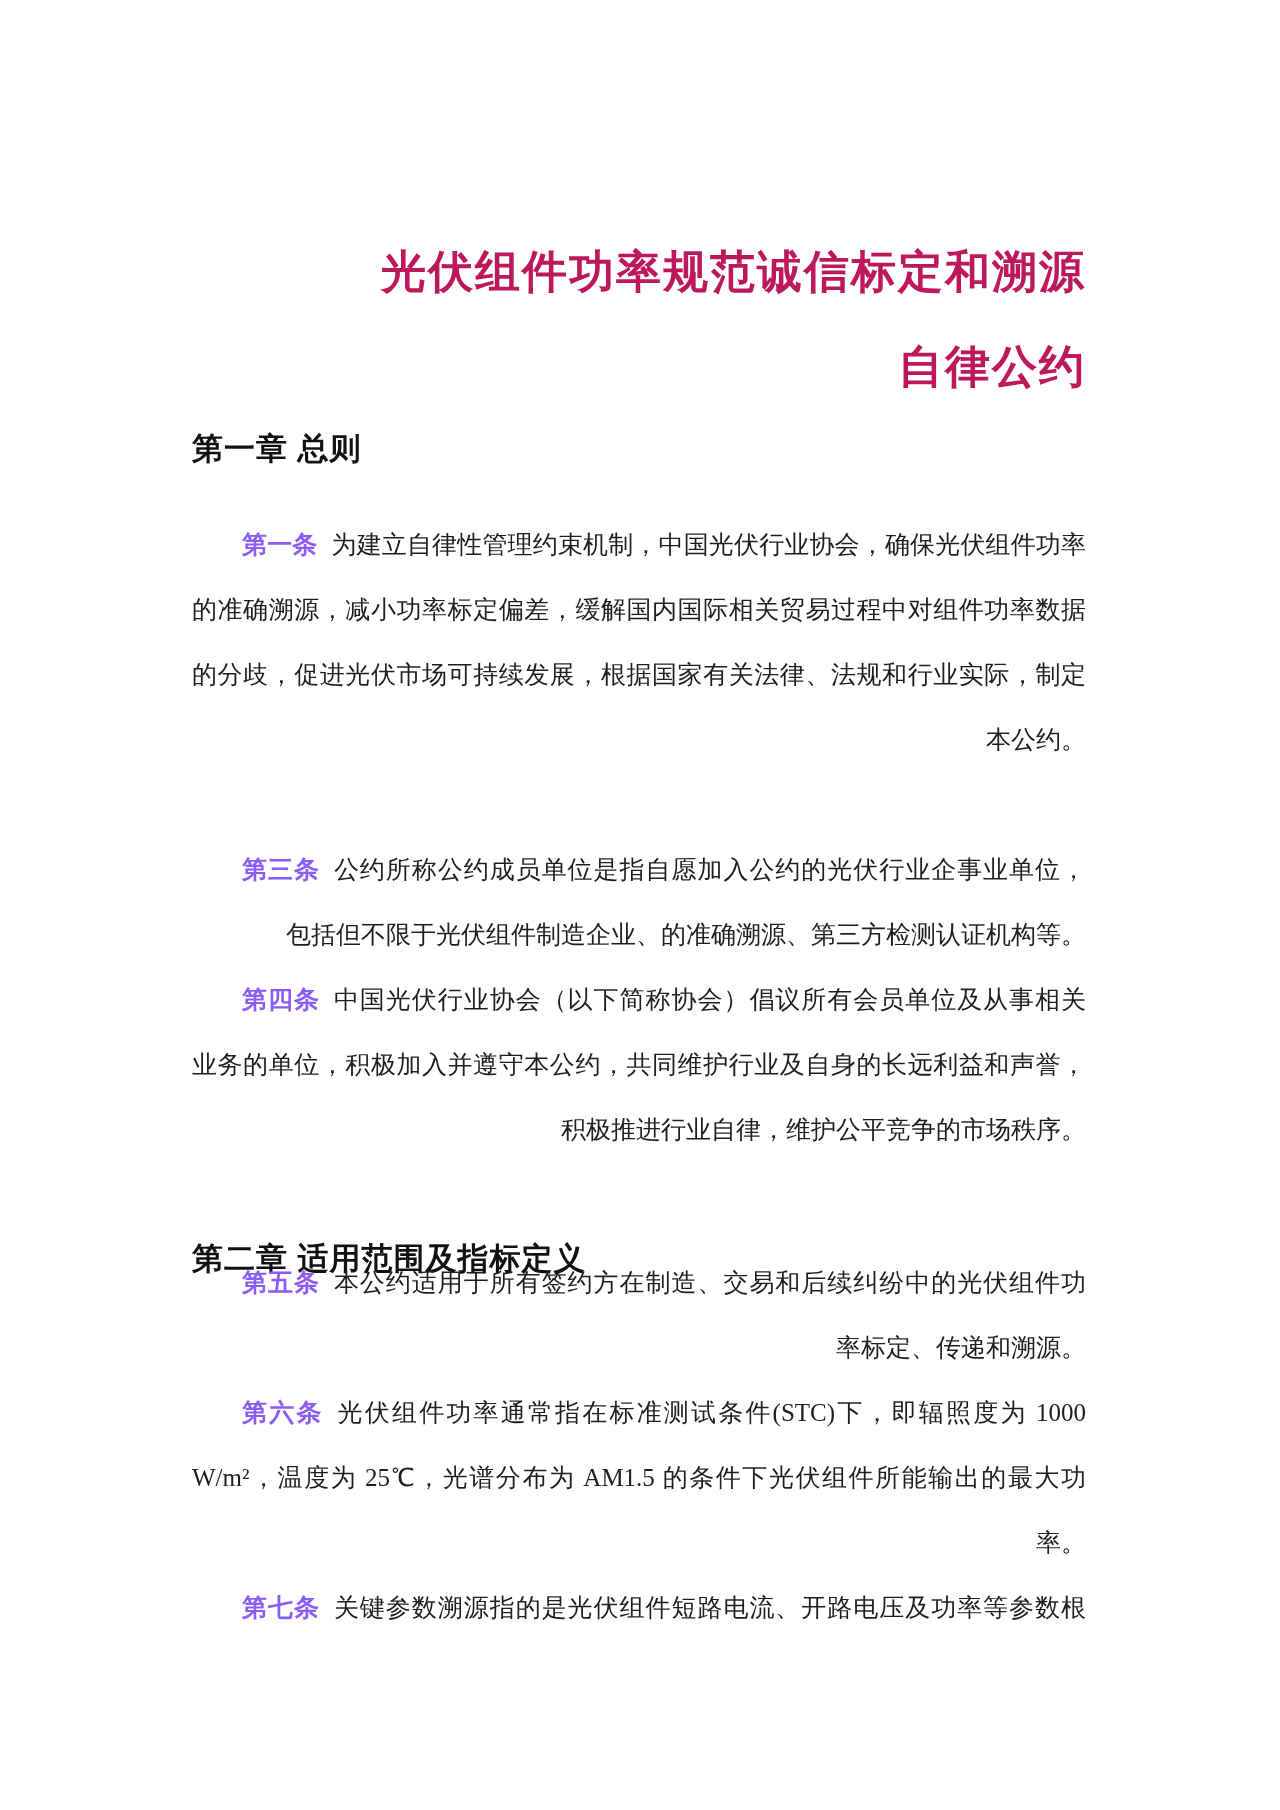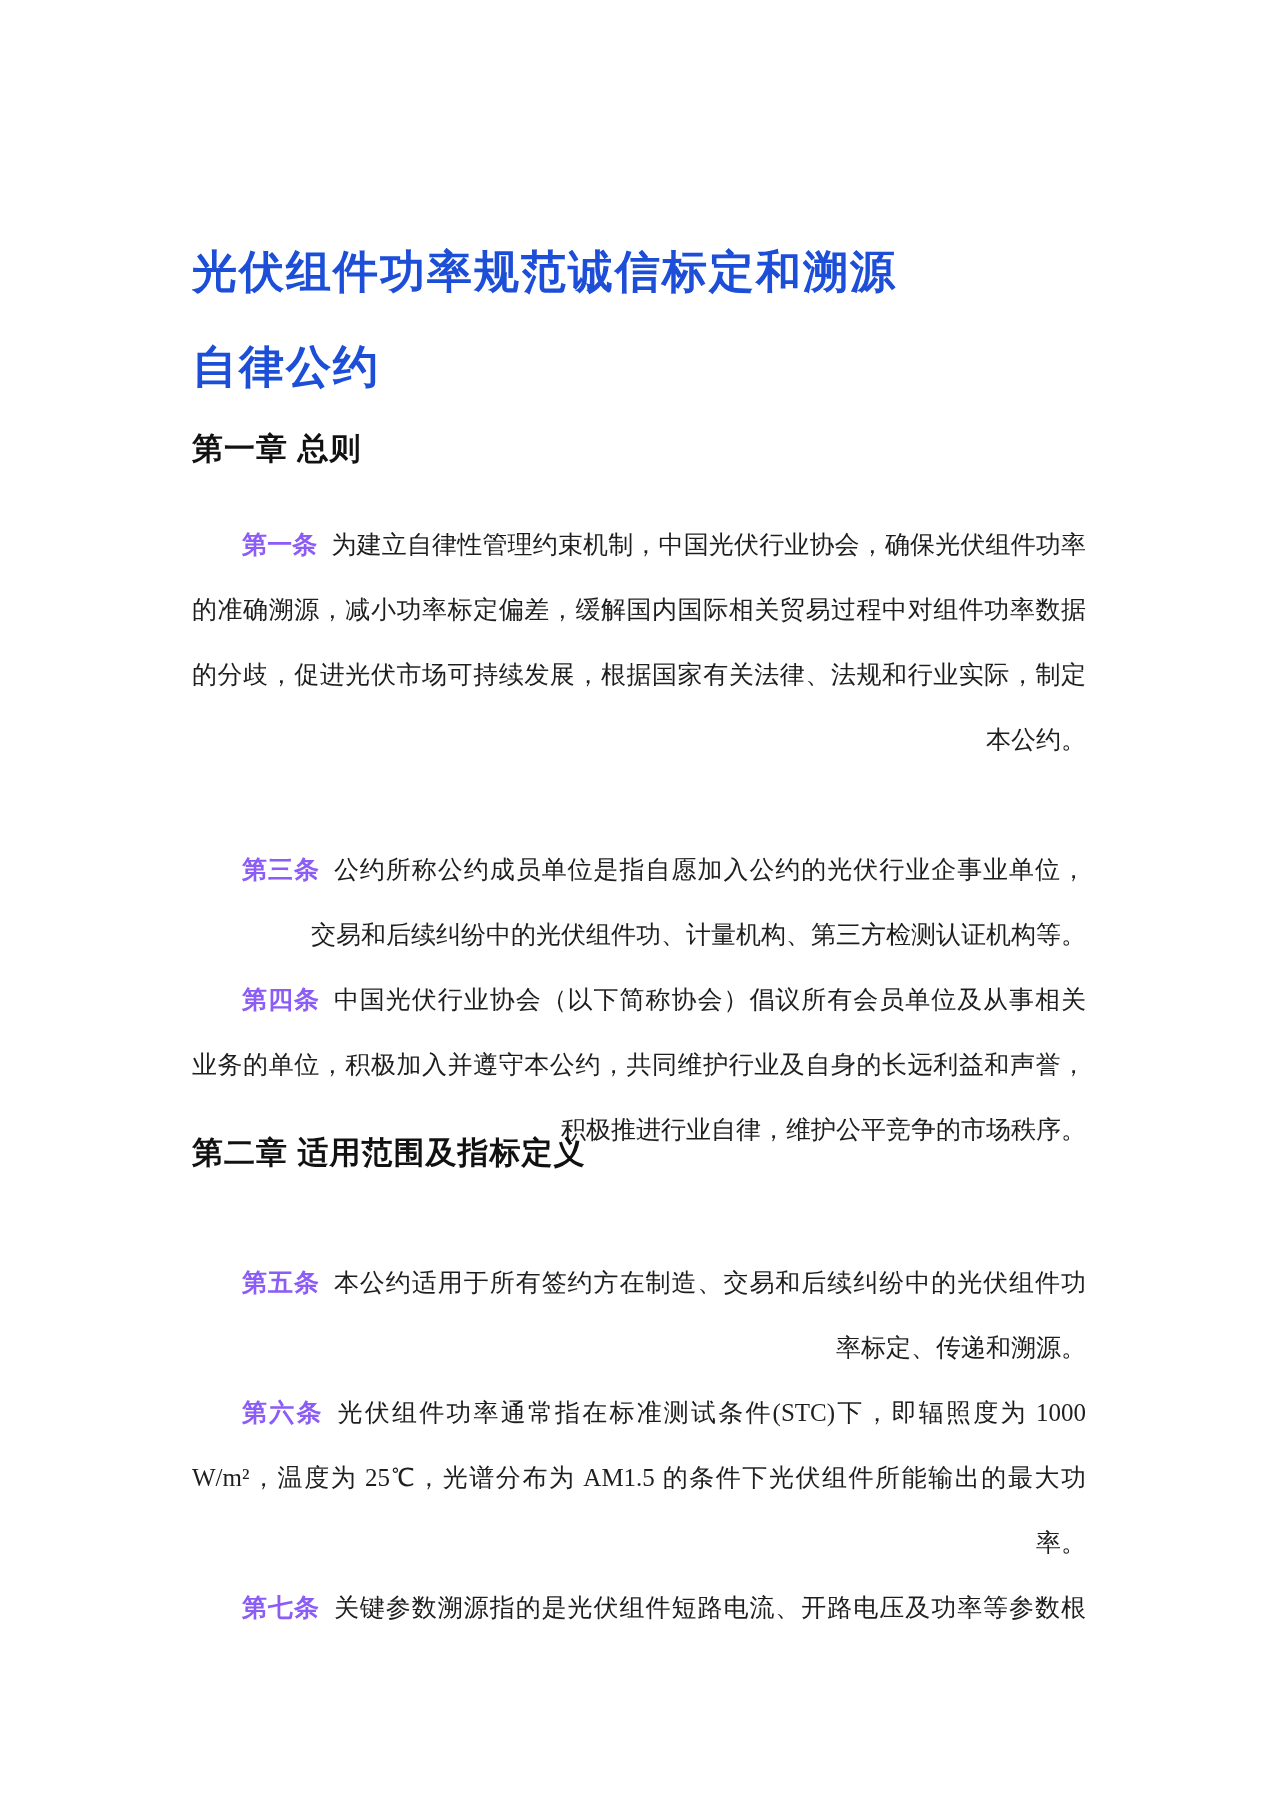--- a/index.html
+++ b/index.html
@@ -16,45 +16,45 @@
     color: #1b1b1b;
     font-family: "Liberation Serif", serif;
   }
   
   .title-line {
     position: absolute;
     left: 192px;
     width: 894px;
     height: 80px;
     line-height: 80px;
-    text-align: left;
+    text-align: right;
     font-family: "Liberation Sans", sans-serif;
     font-weight: 900;
     font-size: 45px;
     letter-spacing: 2px;
-    color: #1d4ed8;
+    color: #be185d;
     overflow: hidden;
   }
   .title-line.t1 { top: 232px; }
   .title-line.t2 { top: 327px; }
   .chapter-heading {
     position: absolute;
     left: 192px;
     width: 894px;
     height: 62px;
     line-height: 62px;
     font-family: "Liberation Sans", sans-serif;
     font-weight: 900;
     font-size: 31px;
     letter-spacing: 1px;
     color: #111111;
     overflow: hidden;
   }
   .chapter-heading.h1 { top: 418px; }
-  .chapter-heading.h2 { top: 1122px; }
+  .chapter-heading.h2 { top: 1228px; }
   
   .article {
     position: absolute;
     left: 192px;
     width: 894px;
   }
   .article.a1 { top: 512px; }
   .article.a2 { top: 772px; }
   .article.a3 { top: 837px; }
   .article.a4 { top: 967px; }
@@ -95,21 +95,21 @@
   <div class="article a1">
     <div class="line full indent"><span class="label">第一条</span><span>为建立自律性管理约束机制，中国光伏行业协会，确保光伏组件功率</span></div>
     <div class="line full">的准确溯源，减小功率标定偏差，缓解国内国际相关贸易过程中对组件功率数据</div>
     <div class="line full">的分歧，促进光伏市场可持续发展，根据国家有关法律、法规和行业实际，制定</div>
     <div class="line">本公约。</div>
   </div>
 
 
   <div class="article a3">
     <div class="line full indent"><span class="label">第三条</span><span>公约所称公约成员单位是指自愿加入公约的光伏行业企事业单位，</span></div>
-    <div class="line">交易和后续纠纷中的光伏组件功、计量机构、第三方检测认证机构等。</div>
+    <div class="line">包括但不限于光伏组件制造企业、的准确溯源、第三方检测认证机构等。</div>
   </div>
 
   <div class="article a4">
     <div class="line full indent"><span class="label">第四条</span><span>中国光伏行业协会（以下简称协会）倡议所有会员单位及从事相关</span></div>
     <div class="line full">业务的单位，积极加入并遵守本公约，共同维护行业及自身的长远利益和声誉，</div>
     <div class="line">积极推进行业自律，维护公平竞争的市场秩序。</div>
   </div>
 
   <div class="chapter-heading h2">第二章 适用范围及指标定义</div>
 

